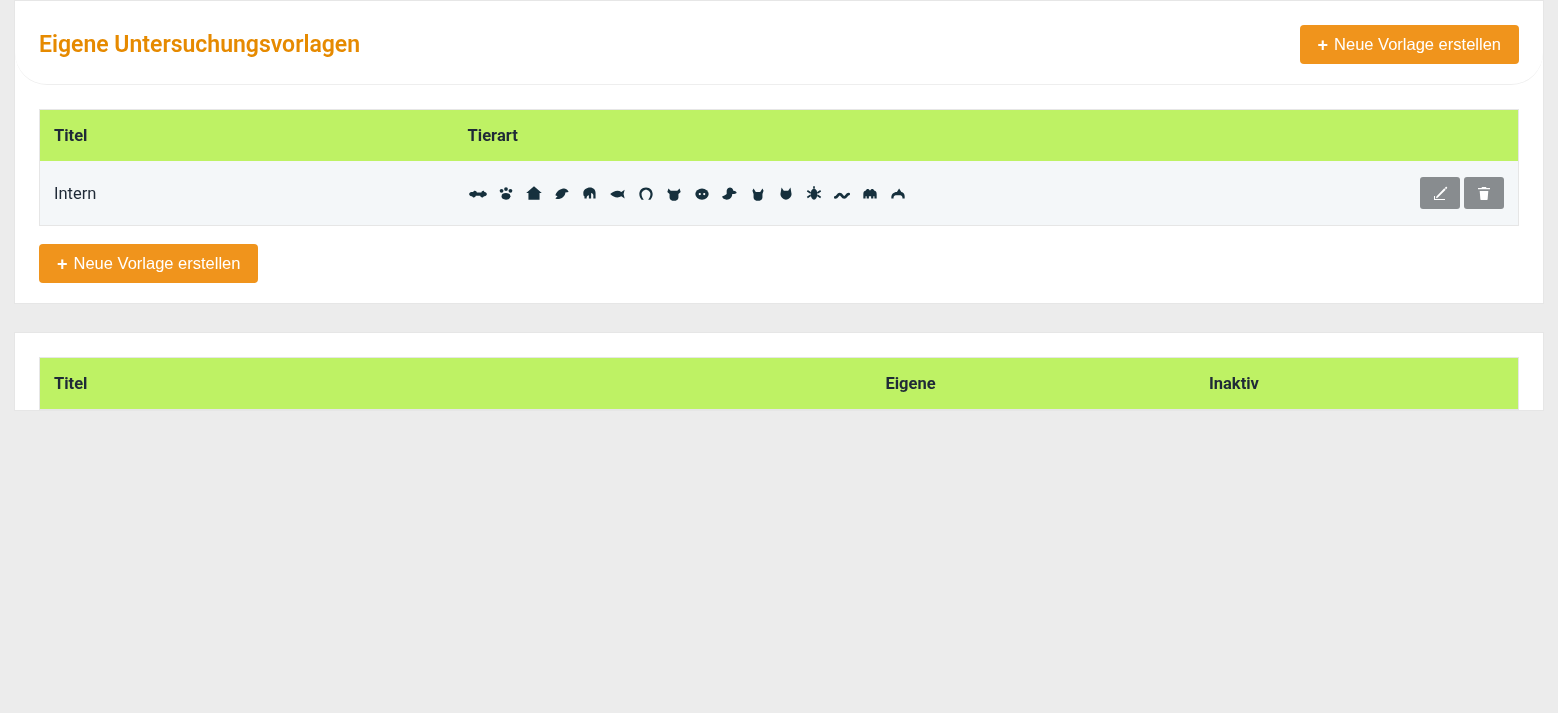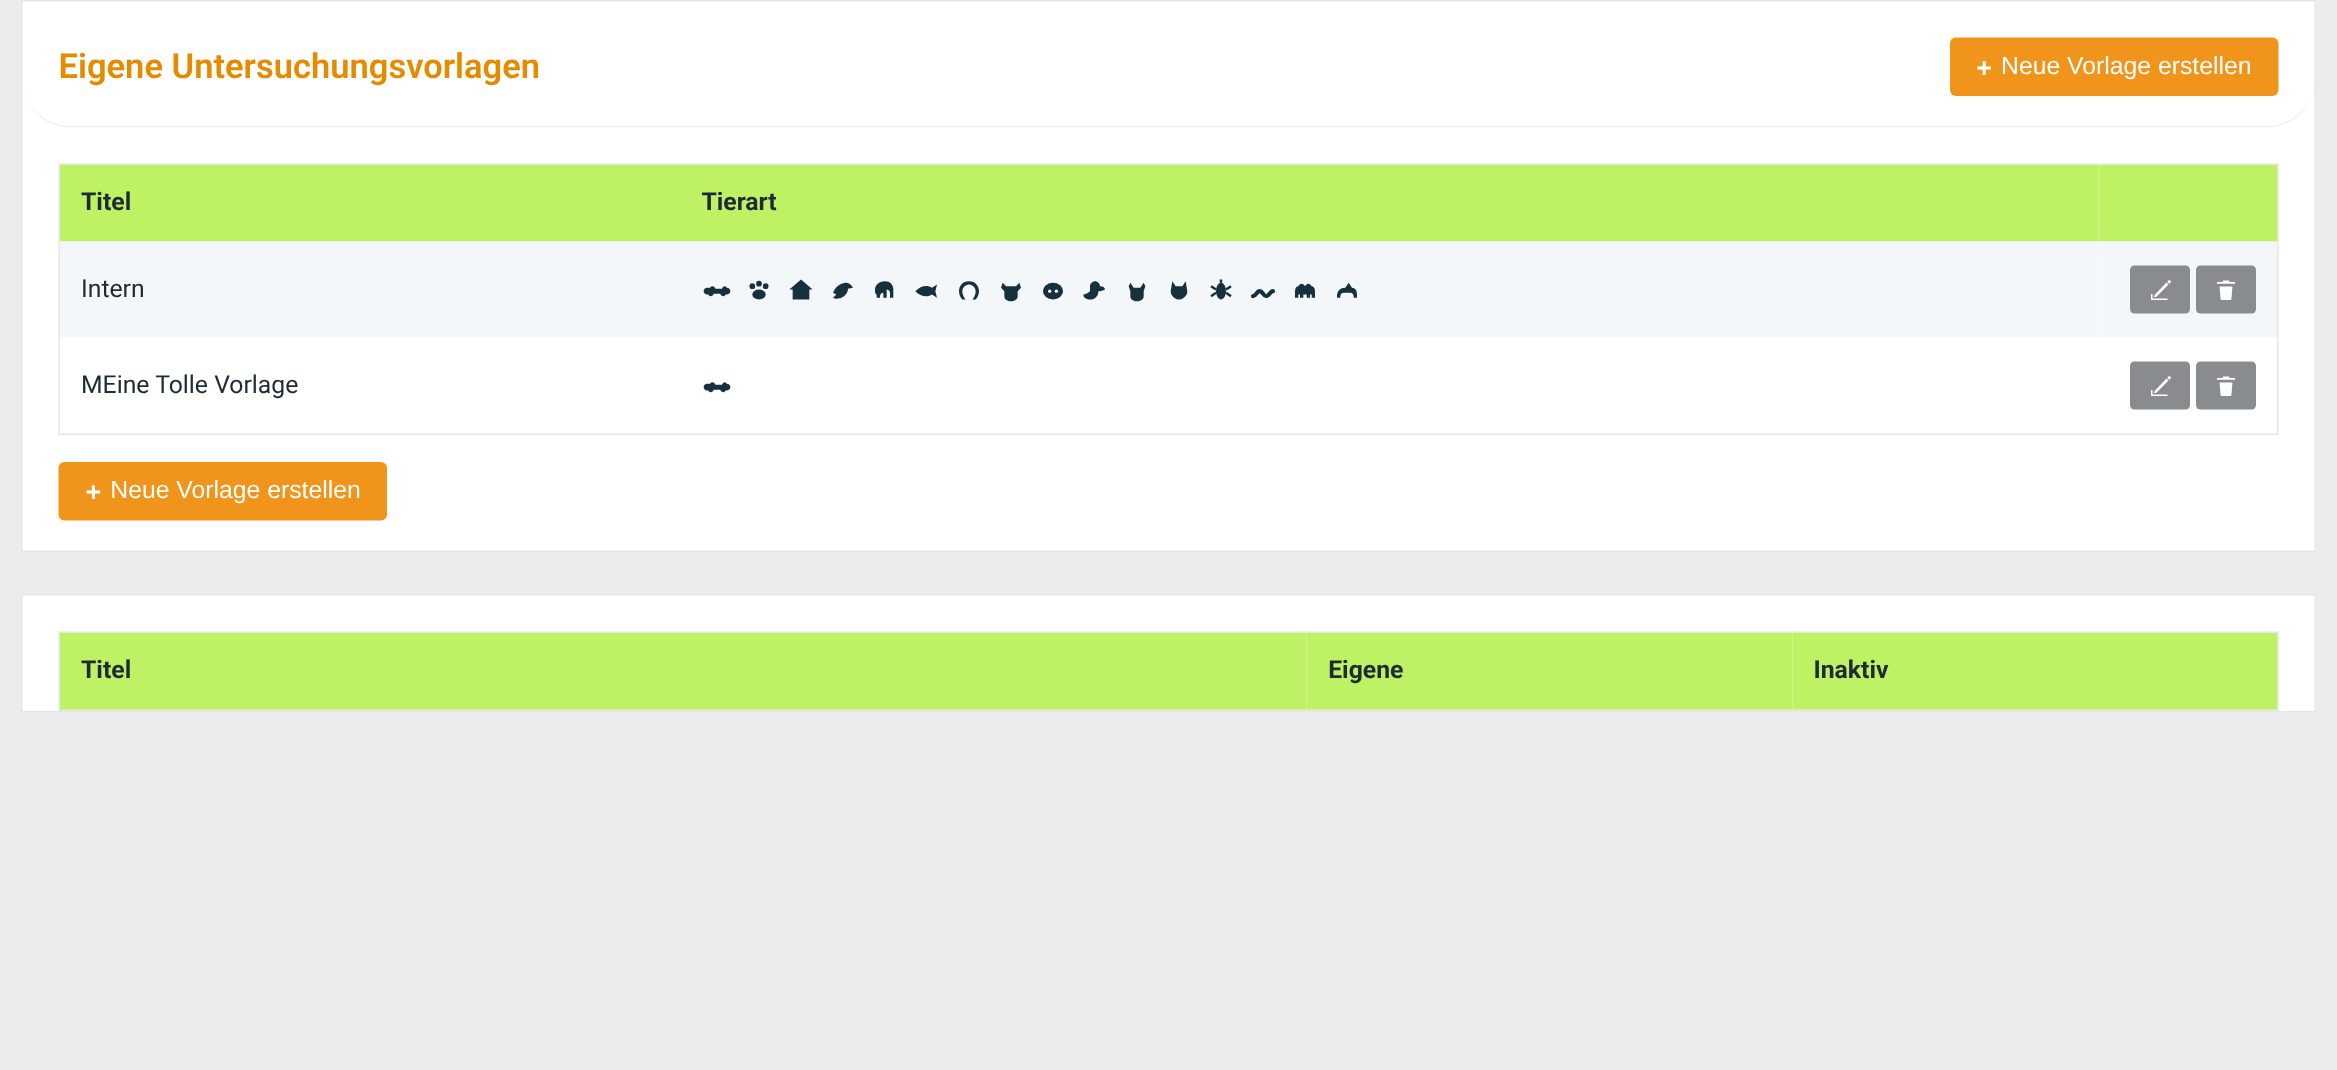--- a/index.html
+++ b/index.html
@@ -290,41 +290,20 @@
               <td class="actions-cell"><button class="icon-btn">
                   <svg viewBox="0 0 16 16">
                     <use href="#ic-edit"></use>
                   </svg>
                 </button><button class="icon-btn">
                   <svg viewBox="0 0 16 16">
                     <use href="#ic-trash"></use>
                   </svg>
                 </button></td>
             </tr>
-            <tr>
-              <td>MEine Tolle Vorlage</td>
-              <td>
-                <div class="species-row">
-                  <span class="sp-icon">
-                    <svg viewBox="0 0 18 16" width="20" height="18">
-                      <use href="#sp-bone"></use>
-                    </svg>
-                  </span>
-                </div>
-              </td>
-              <td class="actions-cell"><button class="icon-btn">
-                  <svg viewBox="0 0 16 16">
-                    <use href="#ic-edit"></use>
-                  </svg>
-                </button><button class="icon-btn">
-                  <svg viewBox="0 0 16 16">
-                    <use href="#ic-trash"></use>
-                  </svg>
-                </button></td>
-            </tr>
           </tbody>
       </table>
     </div>
 
     <div class="below-actions">
       <button class="btn-primary">
         <span class="plus">+</span>
         <span>Neue Vorlage erstellen</span>
       </button>
     </div>

